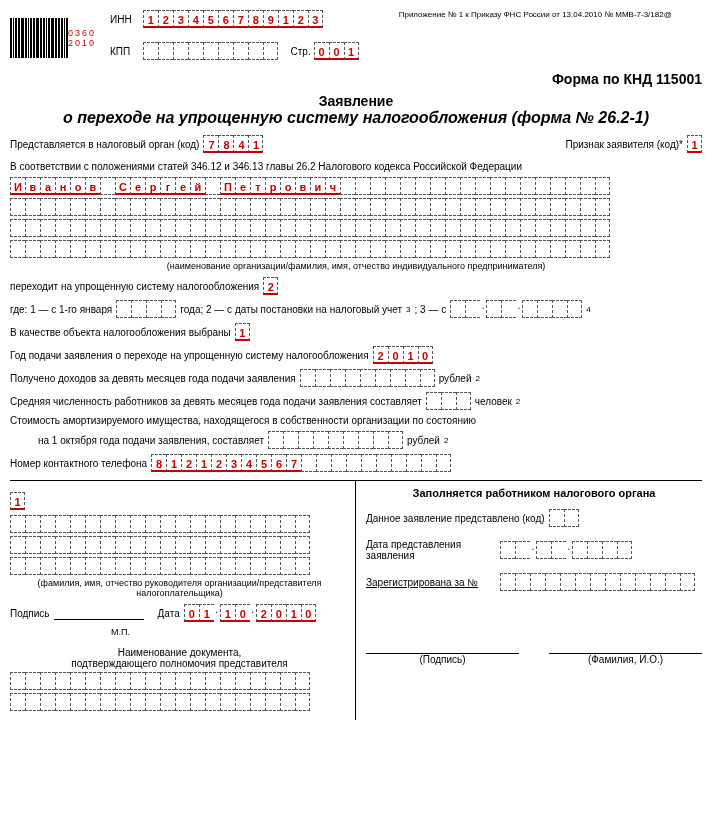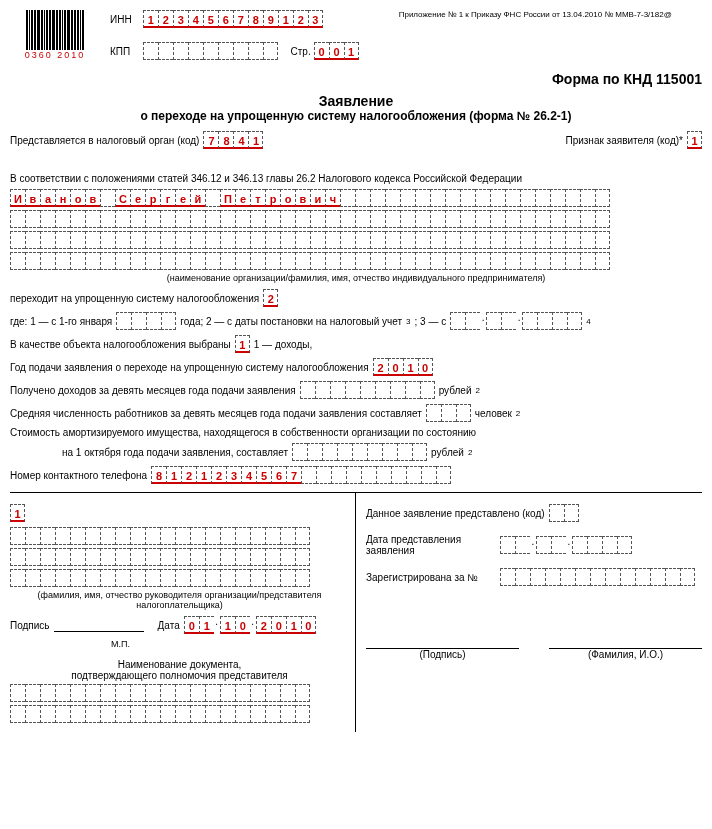--- a/index.html
+++ b/index.html
@@ -36,21 +36,21 @@
   }
   .header-row {
     display: flex;
     align-items: flex-start;
     gap: 10px;
   }
   .barcode {
     width: 90px;
     height: 55px;
     display: flex;
-    flex-direction: column;
+    flex-direction: row;
     align-items: center;
   }
   .barcode-lines {
     display:flex;
     height:40px;
     gap:1px;
     align-items:flex-end;
   }
   .barcode-lines span{
     display:inline-block;
@@ -79,23 +79,24 @@
     margin:6px 0;
   }
   h1.title {
     text-align:center;
     font-size:14px;
     font-weight:bold;
     margin:4px 0 0 0;
   }
   h2.subtitle {
     text-align:center;
-    font-size:12px;
+    font-size:16px;
     font-weight:bold;
     margin:0 0 8px 0;
+    font-style:italic;
   }
   .line {
     margin:5px 0;
     display:flex;
     align-items:center;
     flex-wrap:wrap;
     gap:4px;
   }
   .caption {
     text-align:center;
@@ -219,21 +220,21 @@
       <span class="cell red">4</span>
       <span class="cell red">1</span>
     </span>
   <span style="flex:1;"></span>
   <span>Признак заявителя (код)*</span>
   <span class="cell-row" id="applicant-sign-code">
       <span class="cell red">1</span>
     </span>
 </div>
 
-<div class="line" style="margin-top:24px;">
+<div class="line" style="margin-top:8px;">
   <span>В соответствии с положениями статей 346.12 и 346.13 главы 26.2 Налогового кодекса Российской Федерации</span>
 </div>
 
 <div id="name-rows">
     <div class="full-row"><span class="cell-row">
         <span class="cell red">И</span>
         <span class="cell red">в</span>
         <span class="cell red">а</span>
         <span class="cell red">н</span>
         <span class="cell red">о</span>
@@ -434,21 +435,20 @@
     </span>
   <span class="sup">4</span>
 </div>
 
 <div class="line">
   <span>В качестве объекта налогообложения выбраны</span>
   <span class="cell-row" id="object-code">
       <span class="cell red">1</span>
     </span>
   <span style="display:inline-block;">
-    <div>1 — доходы,</div>
   </span>
 </div>
 
 <div class="line">
   <span>Год подачи заявления о переходе на упрощенную систему налогообложения</span>
   <span class="cell-row" id="year-submit">
       <span class="cell red">2</span>
       <span class="cell red">0</span>
       <span class="cell red">1</span>
       <span class="cell red">0</span>
@@ -480,21 +480,21 @@
       <span class="cell"></span>
     </span>
   <span>человек</span>
   <span class="sup">2</span>
 </div>
 
 <div class="line">
     <span>Стоимость амортизируемого имущества, находящегося в собственности организации по состоянию</span>
   </div>
 <div class="line">
-  <span style="margin-left:52px;">на 1 октября года подачи заявления, составляет</span>
+  <span style="margin-left:28px;">на 1 октября года подачи заявления, составляет</span>
   <span class="cell-row" id="amort-cells">
       <span class="cell"></span>
       <span class="cell"></span>
       <span class="cell"></span>
       <span class="cell"></span>
       <span class="cell"></span>
       <span class="cell"></span>
       <span class="cell"></span>
       <span class="cell"></span>
       <span class="cell"></span>
@@ -666,20 +666,21 @@
             <span class="cell"></span>
             <span class="cell"></span>
             <span class="cell"></span>
             <span class="cell"></span>
             <span class="cell"></span>
             <span class="cell"></span>
           </span></div>
       </div>
   </div>
   <div class="bottom-right">
+    <div class="center" style="font-weight:bold;font-size:11px;margin-bottom:10px;">Заполняется работником налогового органа</div>
     <div class="line">
       <span>Данное заявление представлено  (код)</span>
       <span class="cell-row">
           <span class="cell"></span>
           <span class="cell"></span>
         </span>
     </div>
     <div class="line" style="margin-top:12px;">
       <span style="width:130px;">Дата представления заявления</span>
       <span class="cell-row" id="br-date-cells">
@@ -688,21 +689,21 @@
           <span style="width:6px;display:inline-block;text-align:center;">.</span>
           <span class="cell"></span>
           <span class="cell"></span>
           <span style="width:6px;display:inline-block;text-align:center;">.</span>
           <span class="cell"></span>
           <span class="cell"></span>
           <span class="cell"></span>
           <span class="cell"></span>
         </span>
     </div>
-    <div class="line" style="margin-top:12px;">
+    <div class="line" style="margin-top:12px;text-decoration:underline;">
       <span style="width:130px;">Зарегистрирована за №</span>
       <span class="cell-row" id="br-reg-cells">
           <span class="cell"></span>
           <span class="cell"></span>
           <span class="cell"></span>
           <span class="cell"></span>
           <span class="cell"></span>
           <span class="cell"></span>
           <span class="cell"></span>
           <span class="cell"></span>

